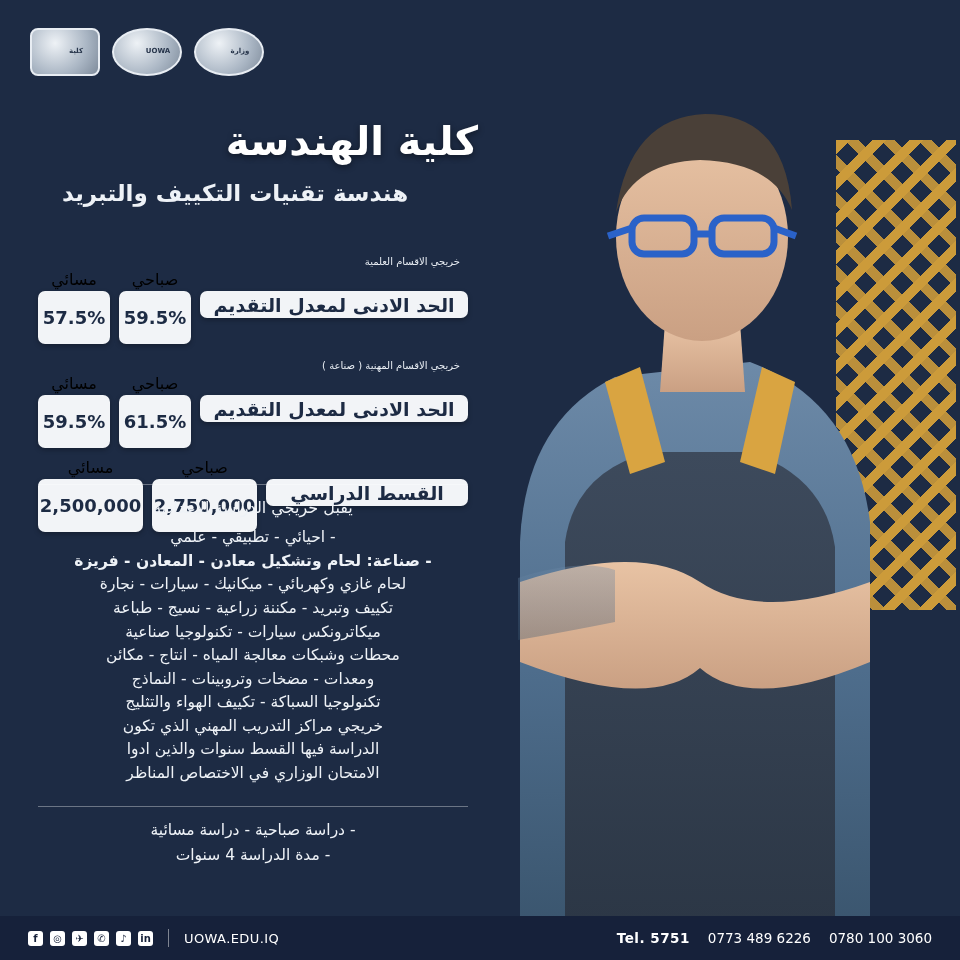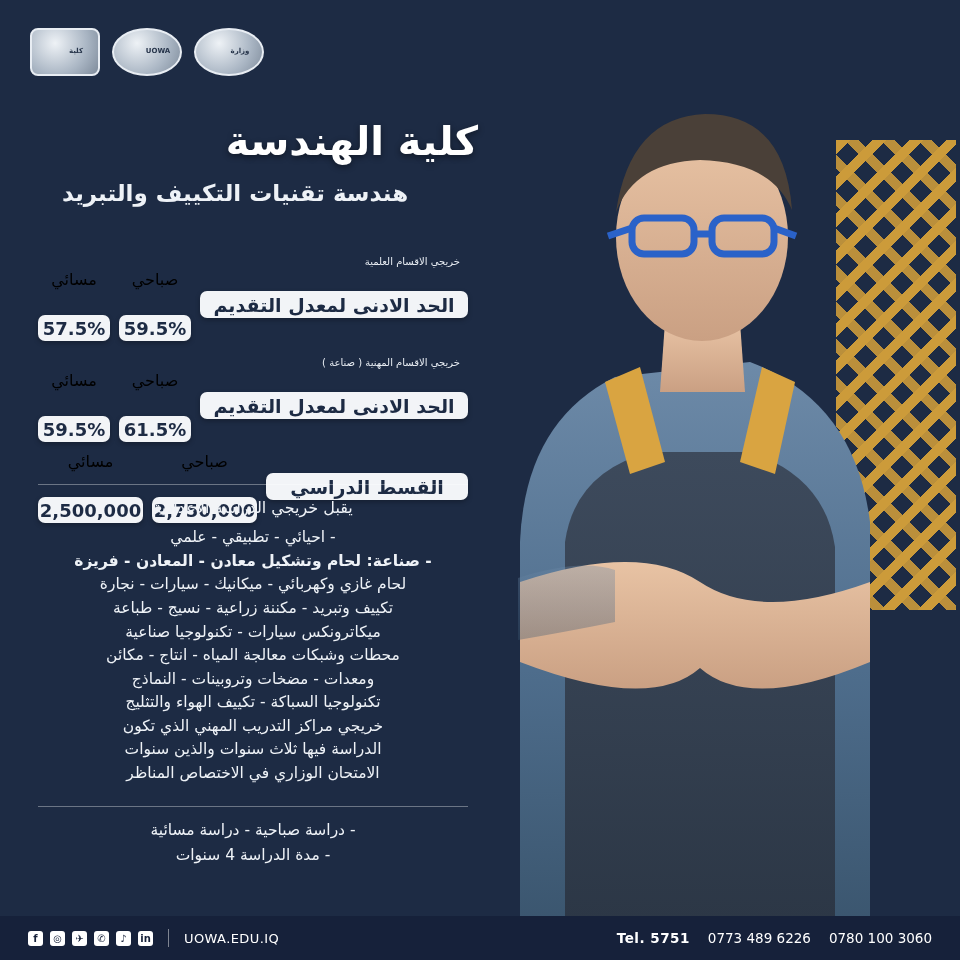--- a/index.html
+++ b/index.html
@@ -56,21 +56,21 @@
     color:#e9eef4;font-size:10px;text-align:right;margin:16px 8px 3px 0;
     letter-spacing:.2px;
   }
   .stat-line{display:flex;flex-direction:row;justify-content:flex-start;align-items:stretch;gap:9px;}
   .chip{
     background:#f2f4f7;border-radius:7px;color:#1d2b44;
     display:flex;align-items:center;justify-content:center;
     font-weight:bold;box-shadow:0 2px 5px rgba(0,0,0,.28);
   }
   .chip.label{flex:1;height:27px;font-size:19px;padding:0 12px;}
-  .chip.value{width:72px;height:26px;font-size:18px;margin-top:24px;}
+  .chip.value{width:72px;height:53px;font-size:18px;}
   .chip.value.wide{width:105px;font-size:18px;}
   .heads{display:flex;flex-direction:row;gap:9px;justify-content:flex-start;margin-bottom:2px;}
   .heads .sp{flex:1;}
   .heads .h{width:72px;text-align:center;}
   .heads .h.wide{width:105px;}
   
   .divider{position:absolute;left:38px;width:430px;height:1px;background:rgba(255,255,255,.35);}
   
   .body-block{
     position:absolute;left:38px;width:430px;color:#eef2f7;
@@ -208,21 +208,21 @@
     <div class="first">يقبل خريجي الدراسة الاعدادية</div>
     <div>- احيائي - تطبيقي - علمي</div>
     <div class="b">- صناعة: لحام وتشكيل معادن - المعادن - فريزة</div>
     <div>لحام غازي وكهربائي - ميكانيك - سيارات - نجارة</div>
     <div>تكييف وتبريد - مكننة زراعية - نسيج - طباعة</div>
     <div>ميكاترونكس سيارات - تكنولوجيا صناعية</div>
     <div>محطات وشبكات معالجة المياه - انتاج - مكائن</div>
     <div>ومعدات - مضخات وتروبينات - النماذج</div>
     <div>تكنولوجيا السباكة - تكييف الهواء والتثليج</div>
     <div>خريجي مراكز التدريب المهني الذي تكون</div>
-    <div>الدراسة فيها ثلاث سنوات والذين سنوات</div>
+    <div>الدراسة فيها القسط سنوات والذين ادوا</div>
     <div>الامتحان الوزاري في الاختصاص المناظر</div>
   </div>
 
   <div class="divider" style="top:806px"></div>
 
   <div class="tail-block" style="top:818px">
     <div>- دراسة صباحية - دراسة مسائية</div>
     <div>- مدة الدراسة 4 سنوات</div>
   </div>
 

